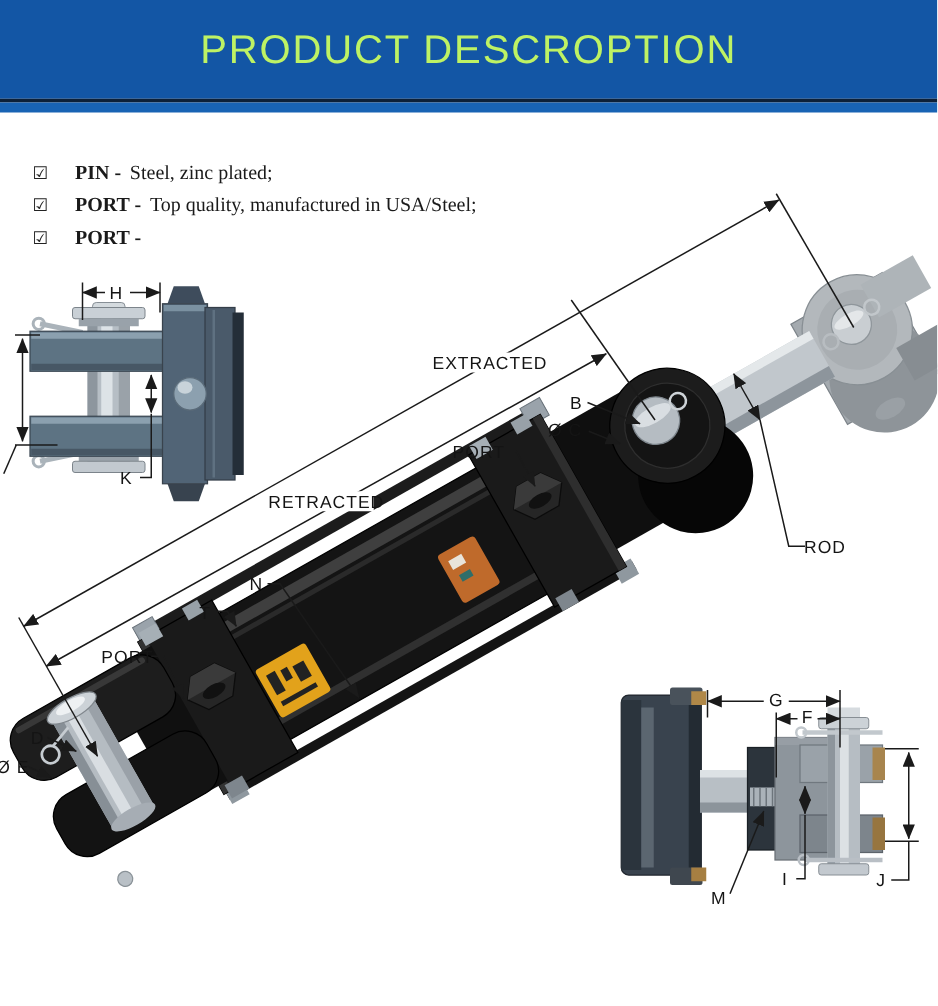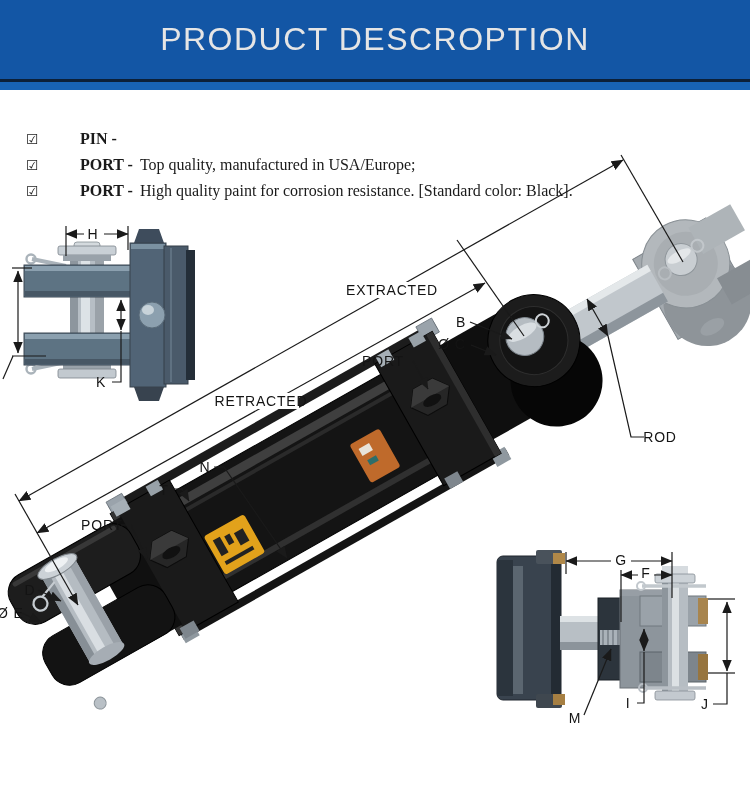--- a/index.html
+++ b/index.html
@@ -1,30 +1,30 @@
 <!DOCTYPE html>
 <html><head>
 <meta charset="utf-8">
 <style>
   html,body{margin:0;padding:0;background:#ffffff;}
   .page{position:relative;width:750px;height:805px;background:#fff;overflow:hidden;
         font-family:"Liberation Sans",sans-serif;}
   
   .hdr{position:absolute;left:0;top:0;width:750px;height:79px;background:#1356a5;}
-  .hdr-title{width:100%;text-align:center;line-height:78px;color:#e5e5e5;
+  .hdr-title{width:100%;text-align:center;line-height:78px;color:#bef264;
              font-size:32px;font-weight:500;letter-spacing:1.5px;}
   .hdr-line{position:absolute;left:0;top:79px;width:750px;height:3px;background:#0c2038;}
   .hdr-strip{position:absolute;left:0;top:82px;width:750px;height:8px;background:#1863b4;}
   
   .features{position:absolute;left:26px;top:126px;width:700px;
             font-family:"Liberation Serif",serif;font-size:16px;color:#1a1a1a;}
   .feat-row{display:flex;align-items:baseline;line-height:25px;}
   .check{font-family:"DejaVu Sans",sans-serif;font-size:14px;color:#222;
          width:34px;flex:0 0 34px;}
-  .feat-label{font-weight:bold;margin-right:7px;white-space:pre;margin-left:20px;}
+  .feat-label{font-weight:bold;margin-right:7px;white-space:pre;}
   
   .diagram-svg{position:absolute;left:0;top:0;width:750px;height:805px;}
   text.dimtxt{font-family:"Liberation Sans",sans-serif;font-size:14px;fill:#141414;
               letter-spacing:0.8px;}
   .dim{stroke:#1a1a1a;stroke-width:1.2;fill:none;}
   .wbg{fill:#ffffff;}
 </style>
 </head>
 <body>
 
@@ -33,30 +33,30 @@
   <div class="hdr">
     <div class="hdr-title">PRODUCT DESCROPTION</div>
   </div>
   <div class="hdr-line"></div>
   <div class="hdr-strip"></div>
 
   <div class="features">
     <div class="feat-row">
       <span class="check">☑</span>
       <span class="feat-label">PIN -</span>
+      <span>Steel, zinc plated;</span>
     </div>
     <div class="feat-row">
       <span class="check">☑</span>
       <span class="feat-label">PORT -</span>
-      <span>Top quality, manufactured in USA/Europe;</span>
+      <span>Top quality, manufactured in USA/Steel;</span>
     </div>
     <div class="feat-row">
       <span class="check">☑</span>
       <span class="feat-label">PORT -</span>
-      <span>High quality paint for corrosion resistance. [Standard color: Black].</span>
     </div>
   </div>
 
   <svg class="diagram-svg" viewBox="0 0 750 805">
     <defs>
       <marker id="ar" viewBox="0 0 11 9" refX="10.5" refY="4.5" markerWidth="12" markerHeight="10" markerUnits="userSpaceOnUse" orient="auto-start-reverse">
         <path d="M0,0 L11,4.5 L0,9 Z" fill="#1a1a1a"></path>
       </marker>
     </defs>
 

